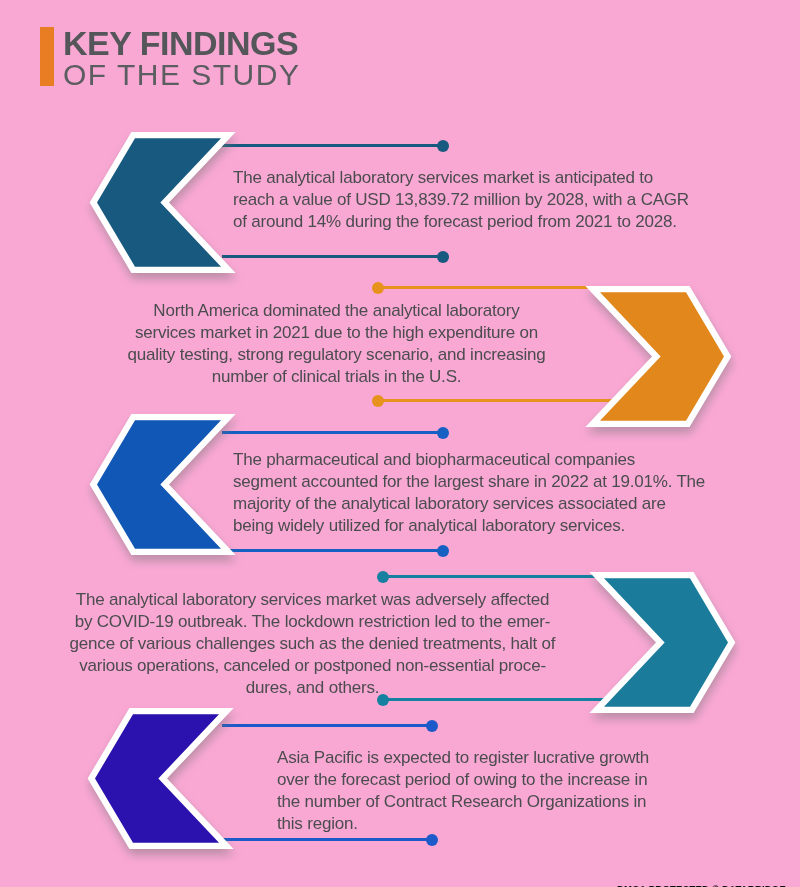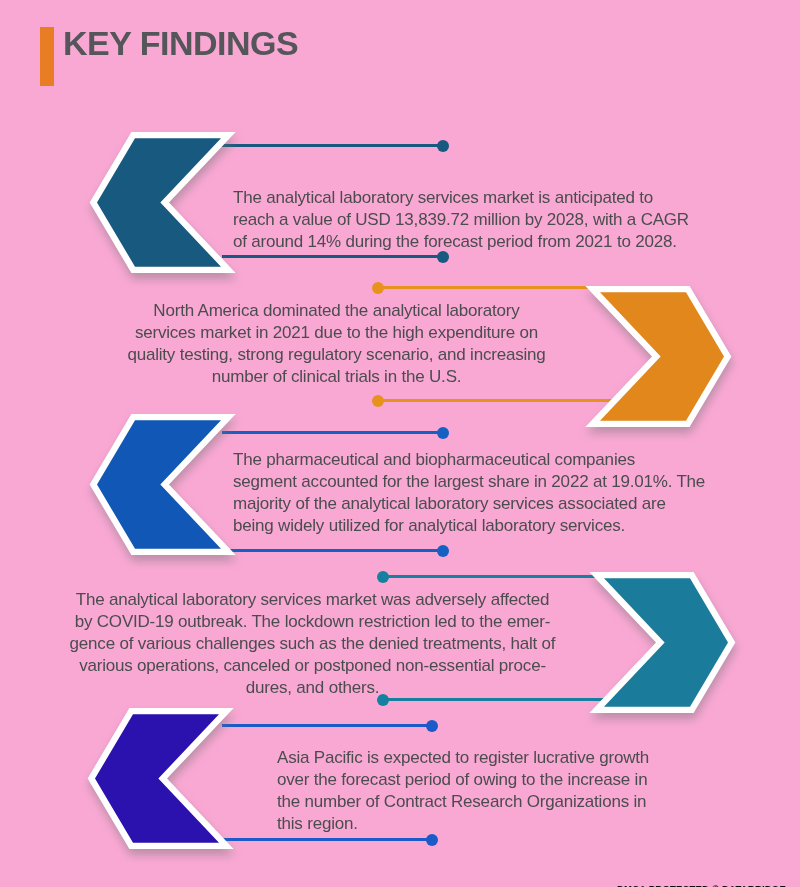--- a/index.html
+++ b/index.html
@@ -21,21 +21,21 @@
     position:absolute;font-size:17px;line-height:22px;font-weight:500;color:#4b4c4e;
     letter-spacing:-0.2px;white-space:pre-line;
   }
   .finding.right .ftext{text-align:center;}
   .chev{position:absolute;overflow:visible;filter:drop-shadow(1px 6px 5px rgba(110,110,110,0.45));}
   .chev polygon{stroke:#ffffff;stroke-width:14;paint-order:stroke;stroke-linejoin:miter;}
   
   .f1 .chev{left:97px;top:138px;}
   .f1 .line-top{left:222px;top:144px;width:221px;}
   .f1 .line-bottom{left:222px;top:255px;width:221px;}
-  .f1 .ftext{left:233px;top:167px;width:500px;margin-top:20px;}
+  .f1 .ftext{left:233px;top:167px;width:500px;}
   
   .f2 .chev{left:600px;top:292px;}
   .f2 .line-top{left:378px;top:286px;width:234px;}
   .f2 .line-bottom{left:378px;top:399px;width:234px;}
   .f2 .ftext{left:95px;top:300px;width:483px;}
   
   .f3 .chev{left:97px;top:420px;}
   .f3 .line-top{left:222px;top:431px;width:221px;}
   .f3 .line-bottom{left:222px;top:549px;width:221px;}
   .f3 .ftext{left:233px;top:449px;width:500px;}
@@ -58,20 +58,21 @@
 </style>
 </head>
 <body>
 
 <div class="canvas">
 
   <div class="hdr">
     <div class="accent-bar" style="background-color: rgb(232, 125, 35);"></div>
     <div>
       <div class="title">KEY FINDINGS</div>
+      <div class="subtitle">OF THE STUDY</div>
     </div>
   </div>
 
   <section class="finding left f1" style="color: rgb(23, 89, 127);">
     <div class="connector line-top">
         <i class="dot"></i>
       </div>
     <div class="ftext">The analytical laboratory services market is anticipated to
 reach a value of USD 13,839.72 million by 2028, with a CAGR
 of around 14% during the forecast period from 2021 to 2028.</div>

